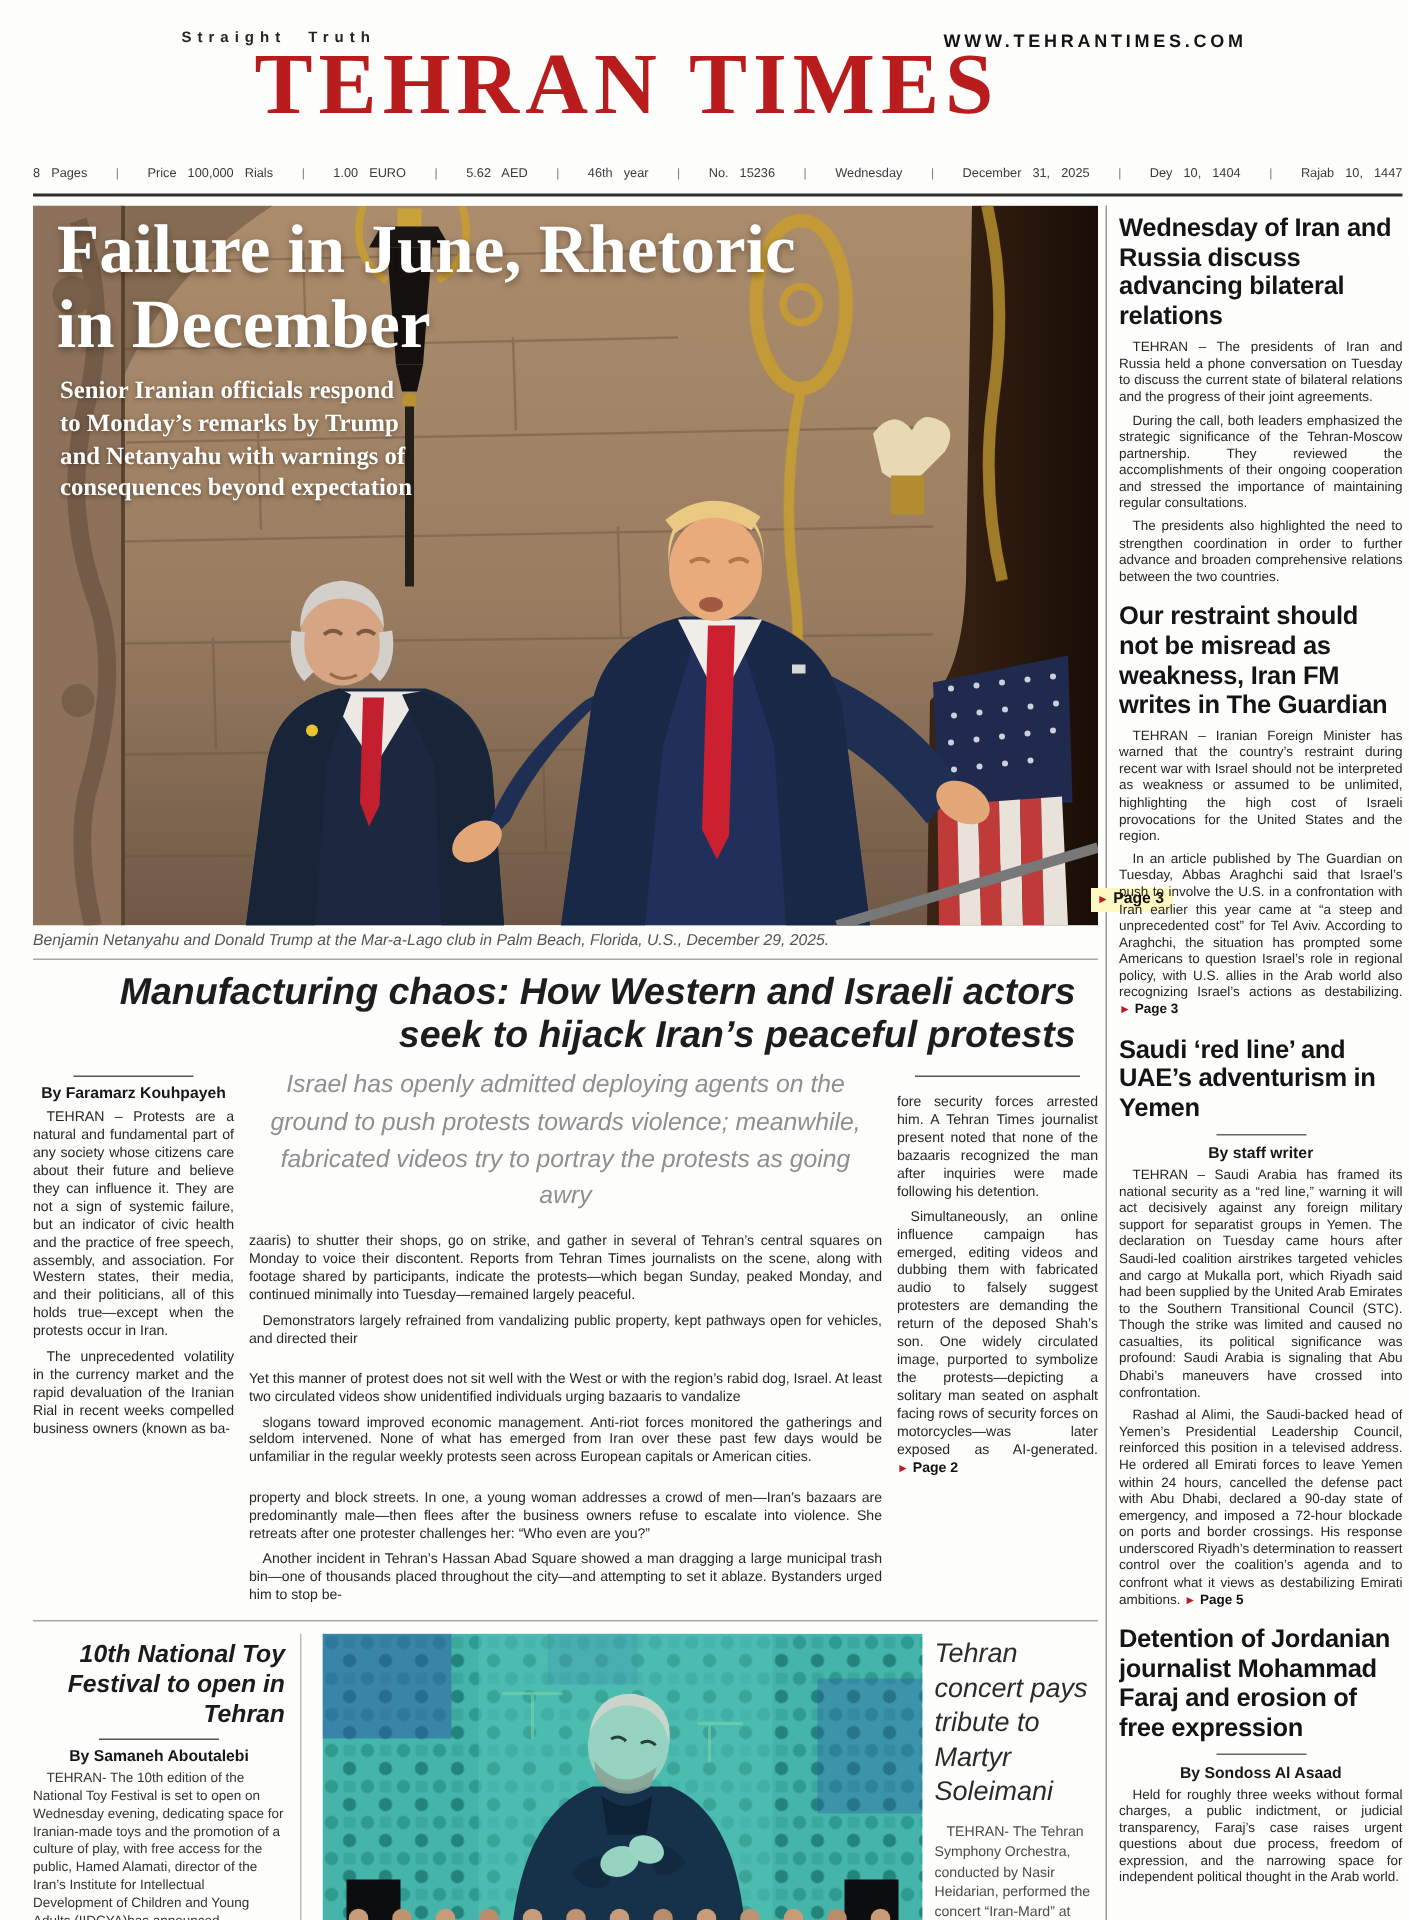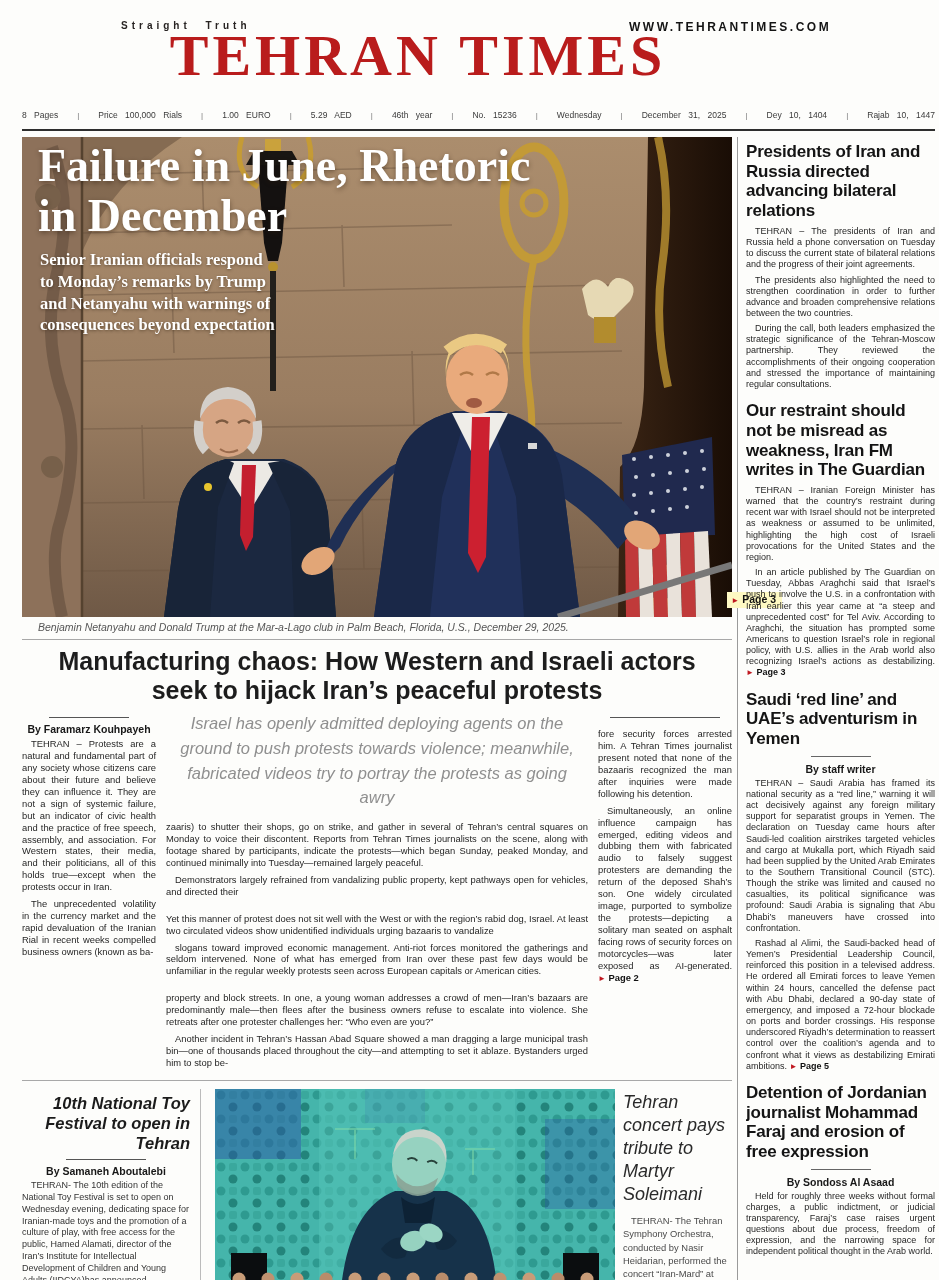--- a/index.html
+++ b/index.html
@@ -26,24 +26,24 @@
   .hero-headline{position:absolute;top:4px;left:16px;width:500px;margin:0;
                  font-family:"Liberation Serif","DejaVu Serif",serif;font-weight:bold;
                  font-size:46px;line-height:1.08;color:#fff;
                  text-shadow:0 2px 5px rgba(40,25,10,.45);}
   .hero-deck{position:absolute;top:112px;left:18px;width:238px;margin:0;
              font-family:"Liberation Serif","DejaVu Serif",serif;font-weight:bold;
              font-size:16.5px;line-height:1.32;color:#fff;
              text-shadow:0 1px 3px rgba(40,25,10,.5);}
   .hero-badge{position:absolute;right:6px;bottom:9px;background:#fef9c3;padding:1px 6px 2px 4px;
               font-size:10.5px;font-weight:bold;color:#111;line-height:1.2;}
-  .hero-caption{margin:4px 16px 0;font-style:italic;font-size:10.5px;color:#555;}
+  .hero-caption{margin:4px 0 0;font-style:italic;font-size:10.5px;color:#555;}
   .rule{height:1px;background:#a8a8a8;margin-top:6px;}
   
-  .feature-headline{margin:7px auto 6px;text-align:center;font-weight:bold;
+  .feature-headline{margin:7px auto 6px;text-align:right;font-style:italic;font-weight:bold;
                     font-size:25px;line-height:1.16;color:#1d1d1d;width:680px;}
   .feature-cols{display:flex;gap:10px;align-items:flex-start;}
   .fcol{flex:0 0 134px;width:134px;}
   .fmid{flex:1;min-width:0;}
   .feature-deck{text-align:center;font-style:italic;font-size:16.5px;line-height:1.5;
                 color:#8f8f8f;padding:0 4px;}
   .fmid-cols{display:flex;gap:10px;margin-top:11px;flex-direction:column;}
   .fmid-cols .fcol{flex:1;width:auto;}
   .byline-rule{width:80px;height:1px;background:#555;margin:6px auto 5px;}
   .byline{text-align:center;font-weight:bold;font-size:10.5px;color:#181818;margin-bottom:3px;}
@@ -90,21 +90,21 @@
     <div class="tagline">Straight Truth</div>
     <div class="website">WWW.TEHRANTIMES.COM</div>
     <h1 class="mast-title">TEHRAN TIMES</h1>
     <div class="infobar">
         <span>8 Pages</span>
         <span class="sep">|</span>
         <span>Price 100,000 Rials</span>
         <span class="sep">|</span>
         <span>1.00 EURO</span>
         <span class="sep">|</span>
-        <span>5.29 AED</span>
+        <span>5.62 AED</span>
         <span class="sep">|</span>
         <span>46th year</span>
         <span class="sep">|</span>
         <span>No. 15236</span>
         <span class="sep">|</span>
         <span>Wednesday</span>
         <span class="sep">|</span>
         <span>December 31, 2025</span>
         <span class="sep">|</span>
         <span>Dey 10, 1404</span>
@@ -448,25 +448,25 @@
         <h3 class="concert-headline">Tehran concert pays tribute to Martyr Soleimani</h3>
         <div class="paras">
             <p>TEHRAN- The Tehran Symphony Orchestra, conducted by Nasir Heidarian, performed the concert “Iran-Mard” at Vahdat Hall in Tehran on Tuesday. The event was a special tribute to Martyr General Qassem Soleimani, a respected Iranian hero.</p>
           </div>
       </div>
     </section>
   </main>
 
   <aside class="sidebar">
     <article class="sb-article">
-      <h3 class="sb-title">Presidents of Iran and Russia directed advancing bilateral relations</h3>
+      <h3 class="sb-title">Wednesday of Iran and Russia discuss advancing bilateral relations</h3>
       <div class="paras sbparas">
           <p>TEHRAN – The presidents of Iran and Russia held a phone conversation on Tuesday to discuss the current state of bilateral relations and the progress of their joint agreements.</p>
+          <p>During the call, both leaders emphasized the strategic significance of the Tehran-Moscow partnership. They reviewed the accomplishments of their ongoing cooperation and stressed the importance of maintaining regular consultations.</p>
           <p>The presidents also highlighted the need to strengthen coordination in order to further advance and broaden comprehensive relations between the two countries.</p>
-          <p>During the call, both leaders emphasized the strategic significance of the Tehran-Moscow partnership. They reviewed the accomplishments of their ongoing cooperation and stressed the importance of maintaining regular consultations.</p>
         </div>
     </article>
     <article class="sb-article">
       <h3 class="sb-title">Our restraint should not be misread as weakness, Iran FM writes in The Guardian</h3>
       <div class="paras sbparas">
           <p>TEHRAN – Iranian Foreign Minister has warned that the country’s restraint during recent war with Israel should not be interpreted as weakness or assumed to be unlimited, highlighting the high cost of Israeli provocations for the United States and the region.</p>
           <p>In an article published by The Guardian on Tuesday, Abbas Araghchi said that Israel’s push to involve the U.S. in a confrontation with Iran earlier this year came at “a steep and unprecedented cost” for Tel Aviv. According to Araghchi, the situation has prompted some Americans to question Israel’s role in regional policy, with U.S. allies in the Arab world also recognizing Israel’s actions as destabilizing. <span class="pgref"><span class="pg-arrow">►</span> <span class="pgnum">Page 3</span></span></p>
         </div>
     </article>
     <article class="sb-article">

